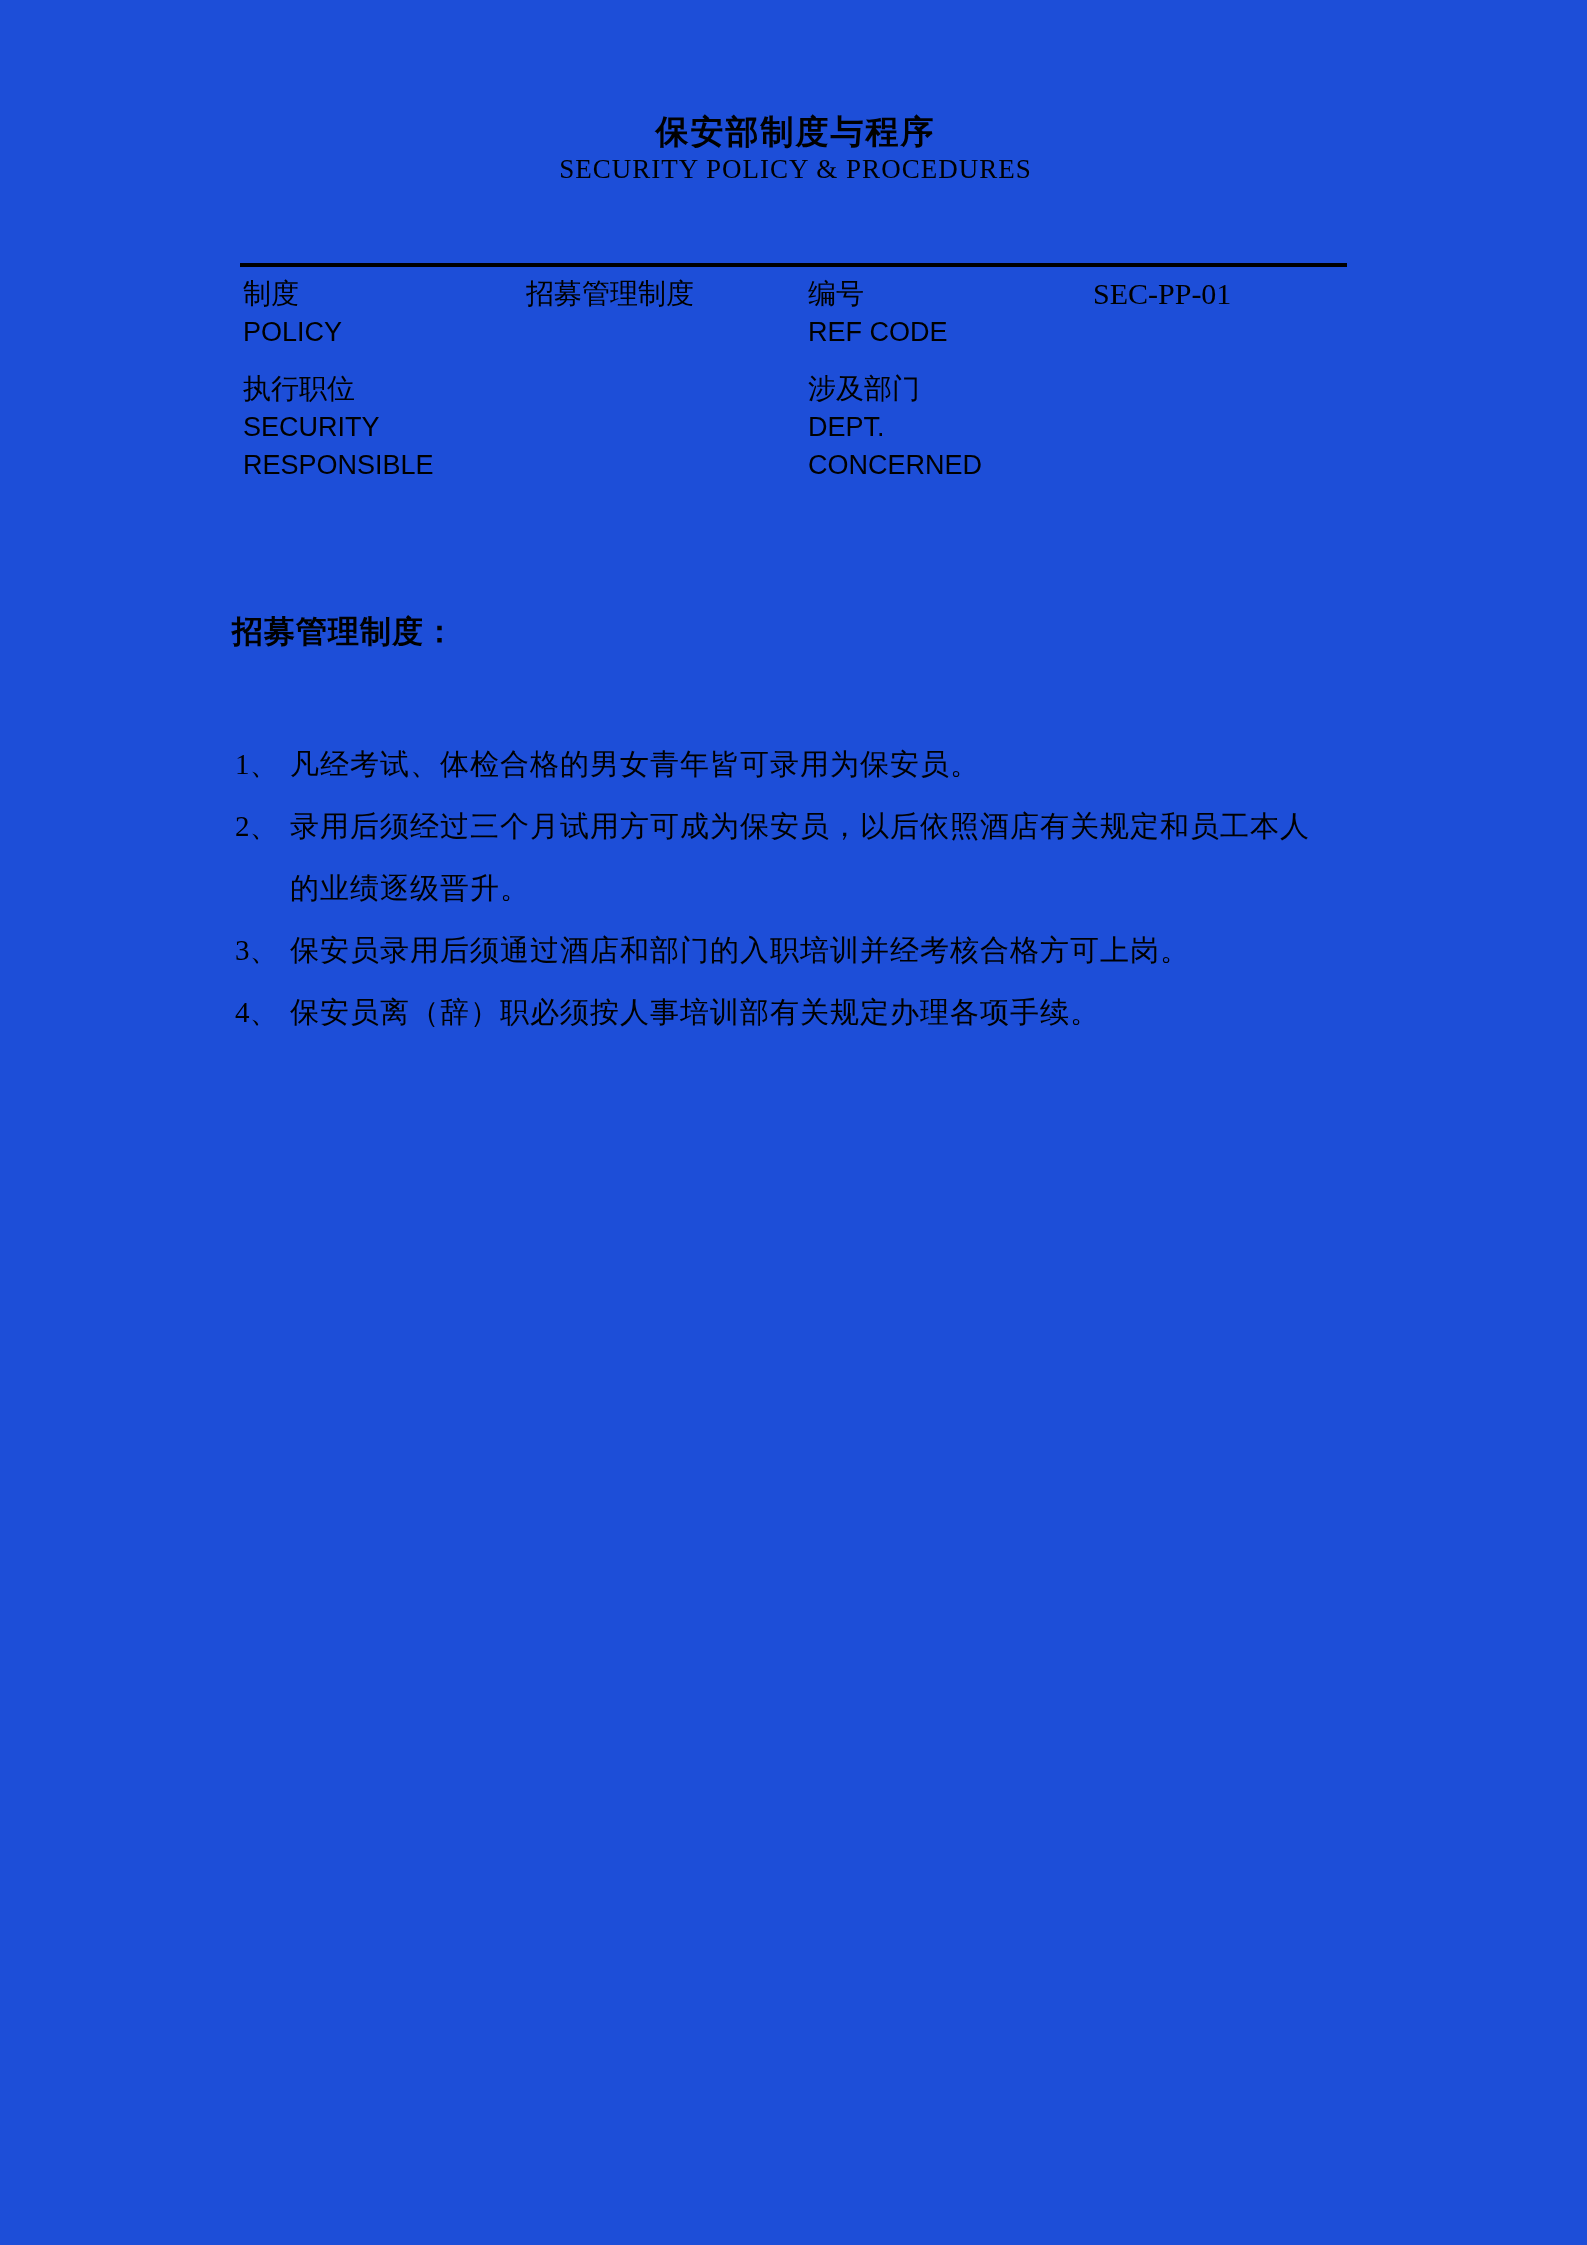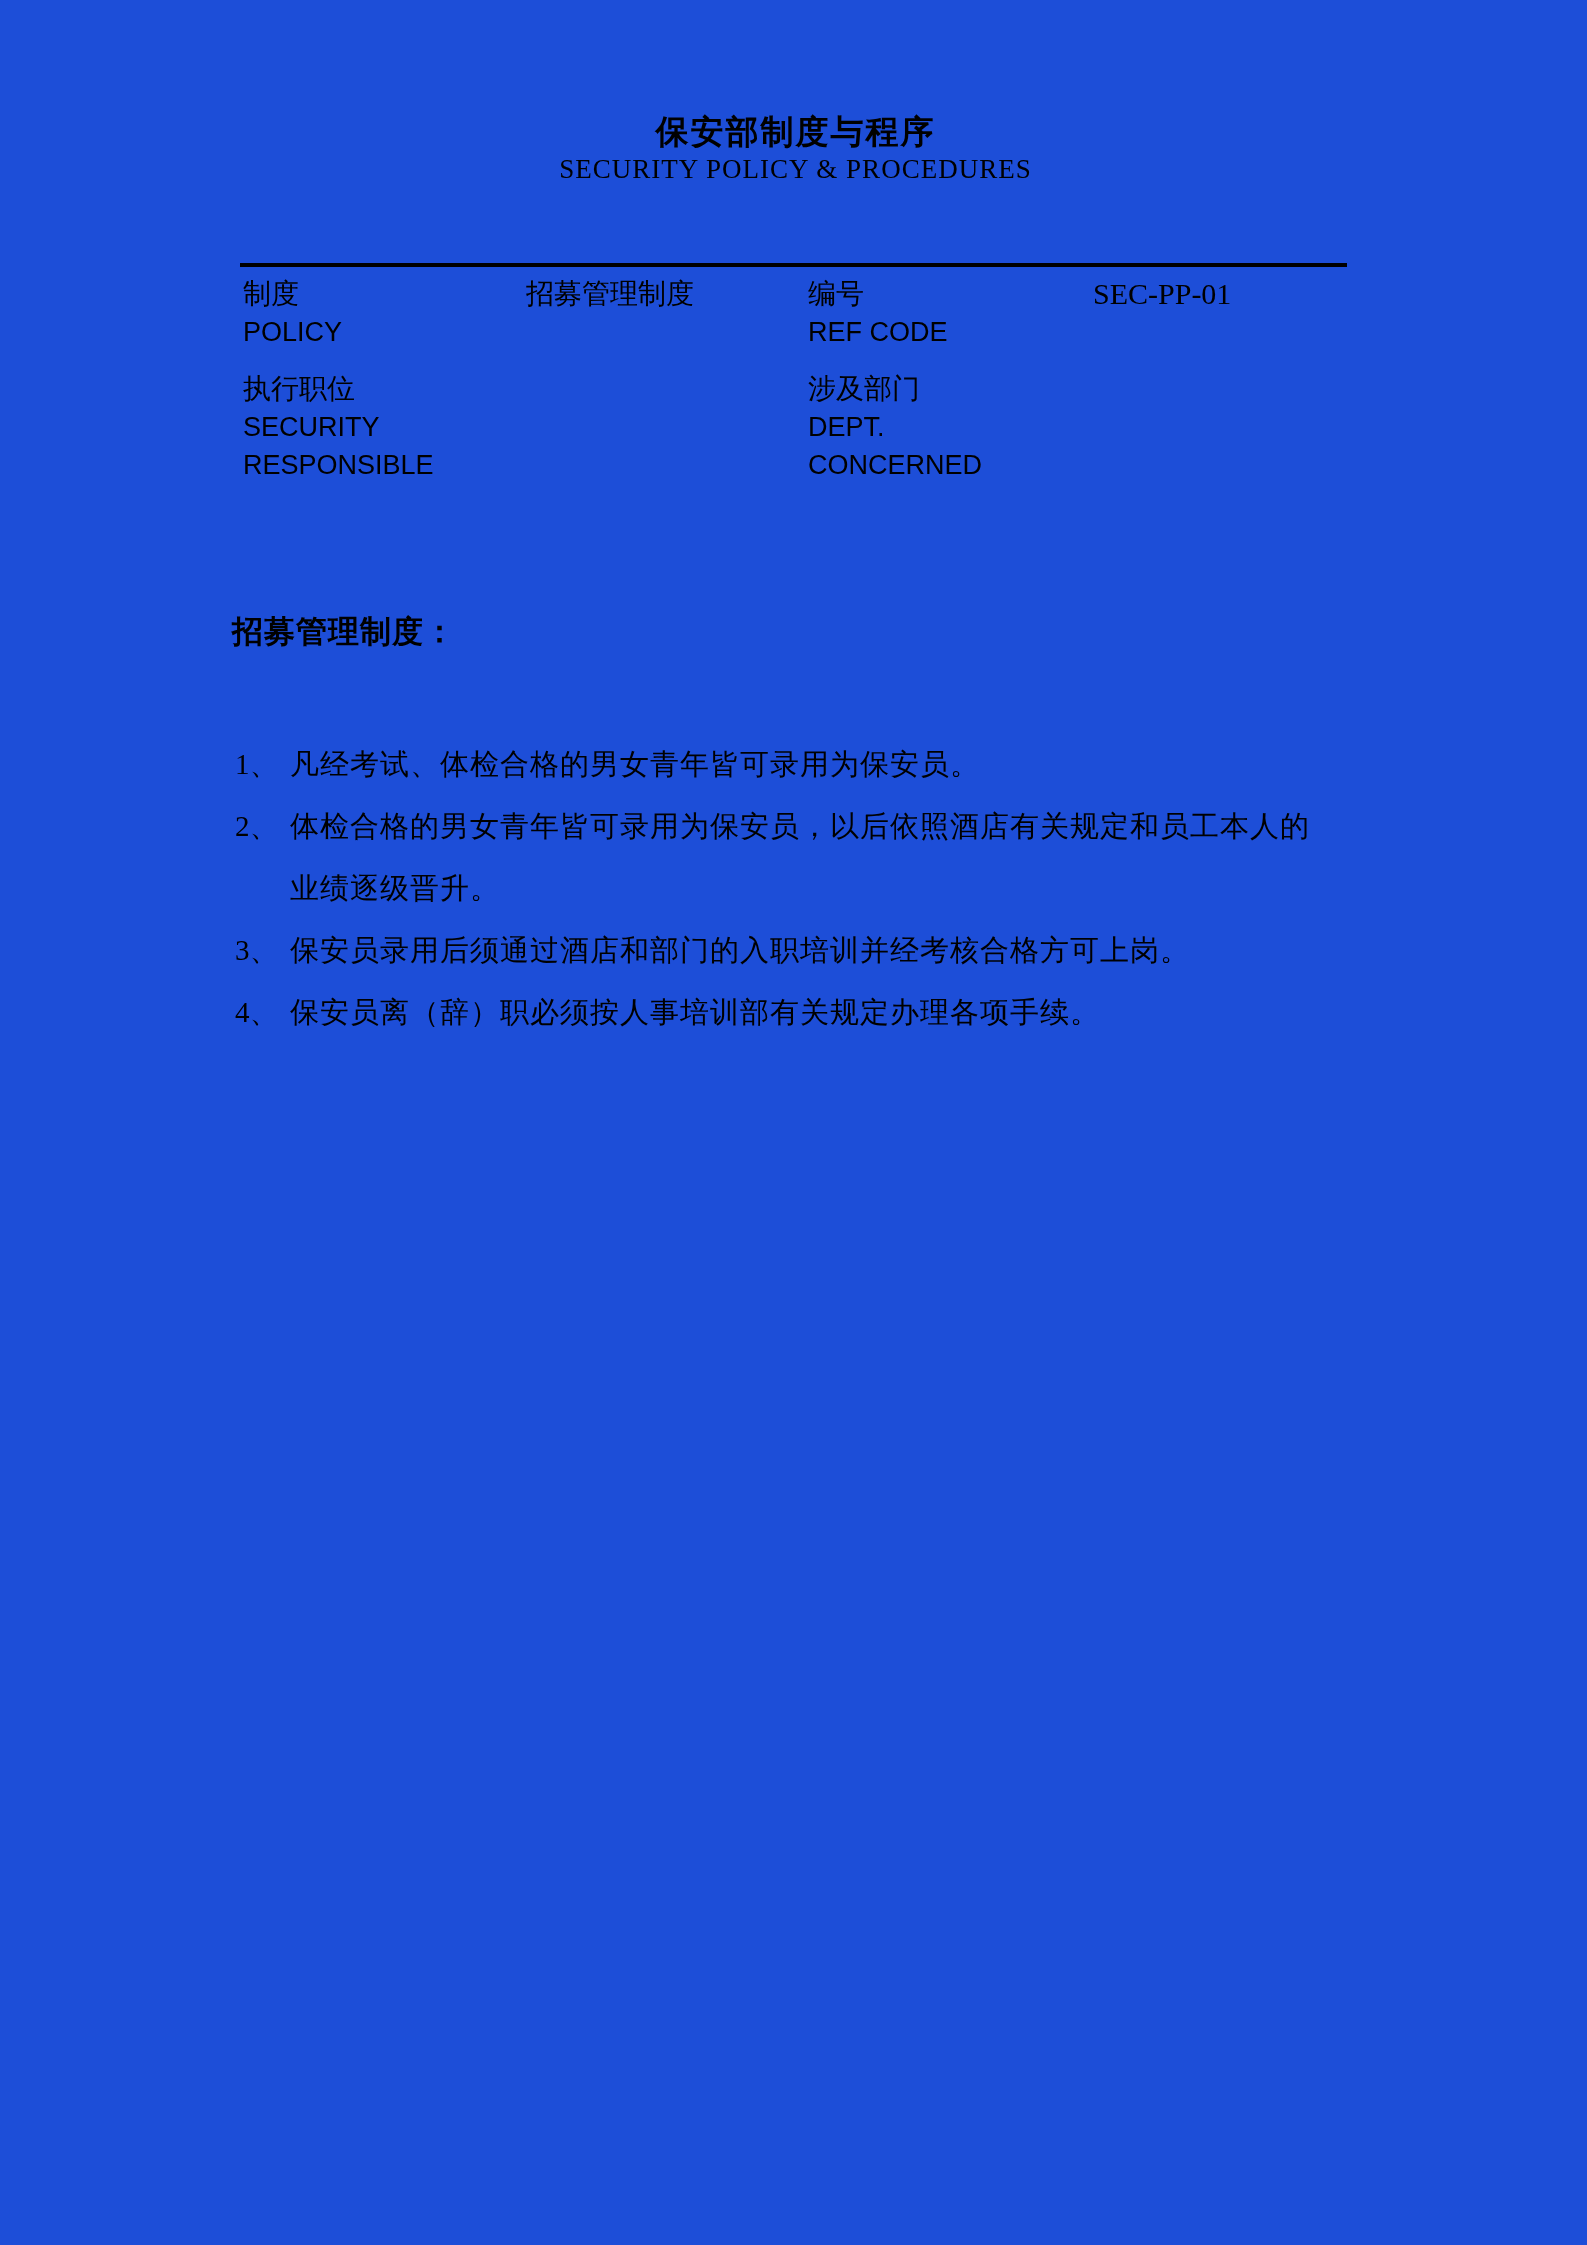--- a/index.html
+++ b/index.html
@@ -149,21 +149,21 @@
 
   <div class="proc-subheading">招募管理制度：</div>
 
   <div class="proc-list">
     <div class="proc-item">
       <span class="item-num">1、</span>
       <span class="item-text zh">凡经考试、体检合格的男女青年皆可录用为保安员。</span>
     </div>
     <div class="proc-item">
       <span class="item-num">2、</span>
-      <span class="item-text zh">体检合格的男女青年皆可录用为保安员，以后依照酒店有关规定和员工本人的业绩逐级晋升。</span>
+      <span class="item-text zh">录用后须经过三个月试用方可成为保安员，以后依照酒店有关规定和员工本人的业绩逐级晋升。</span>
     </div>
     <div class="proc-item">
       <span class="item-num">3、</span>
       <span class="item-text zh">保安员录用后须通过酒店和部门的入职培训并经考核合格方可上岗。</span>
     </div>
     <div class="proc-item">
       <span class="item-num">4、</span>
       <span class="item-text zh">保安员离（辞）职必须按人事培训部有关规定办理各项手续。</span>
     </div>
   </div>

